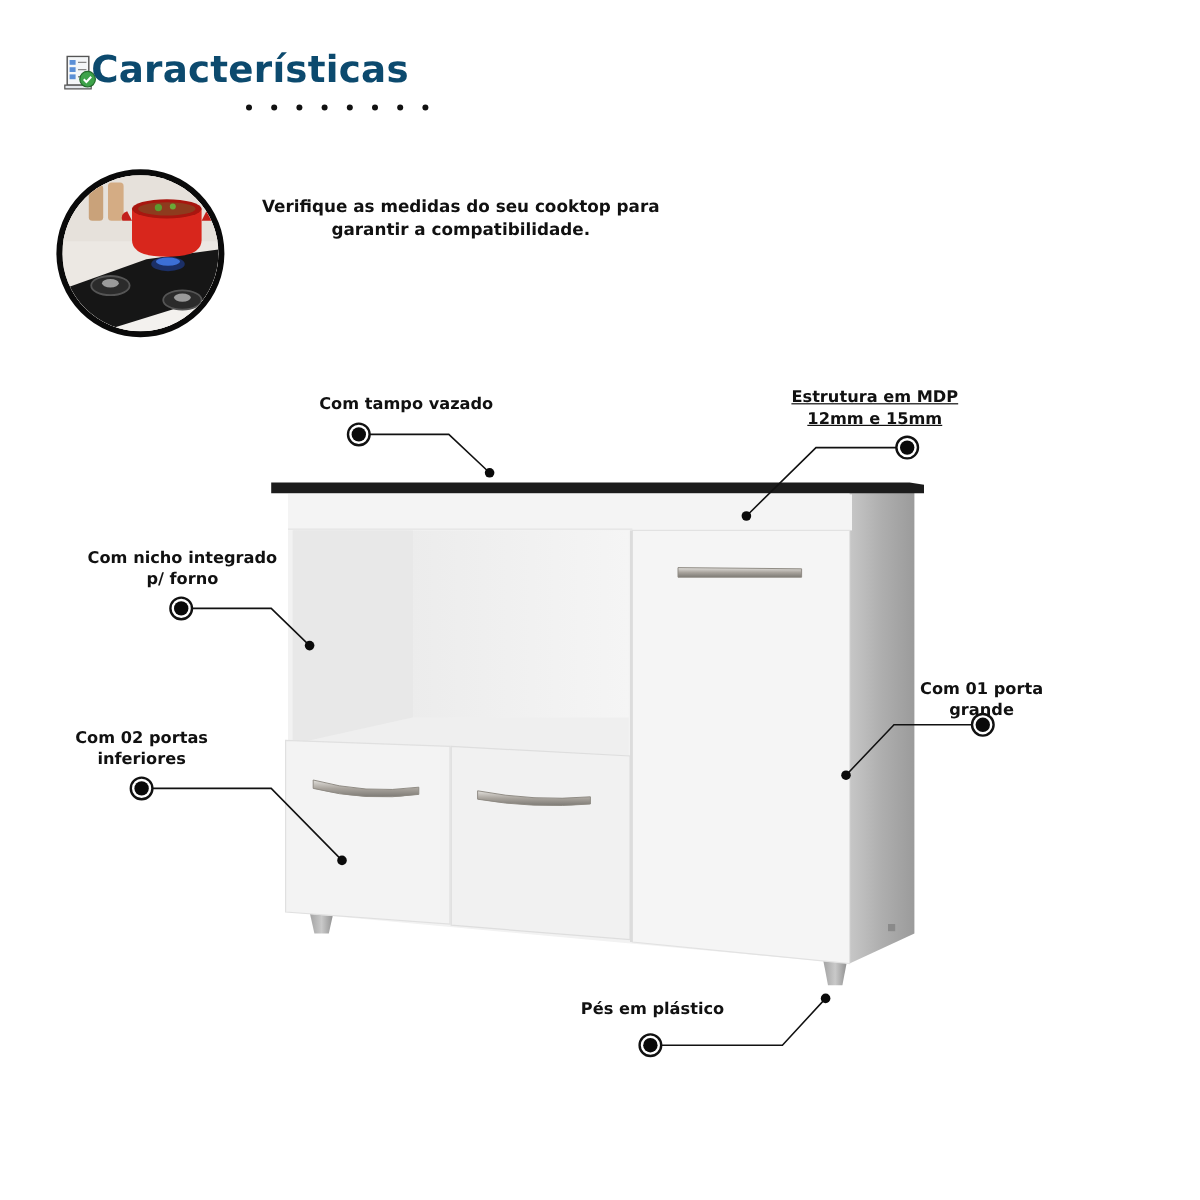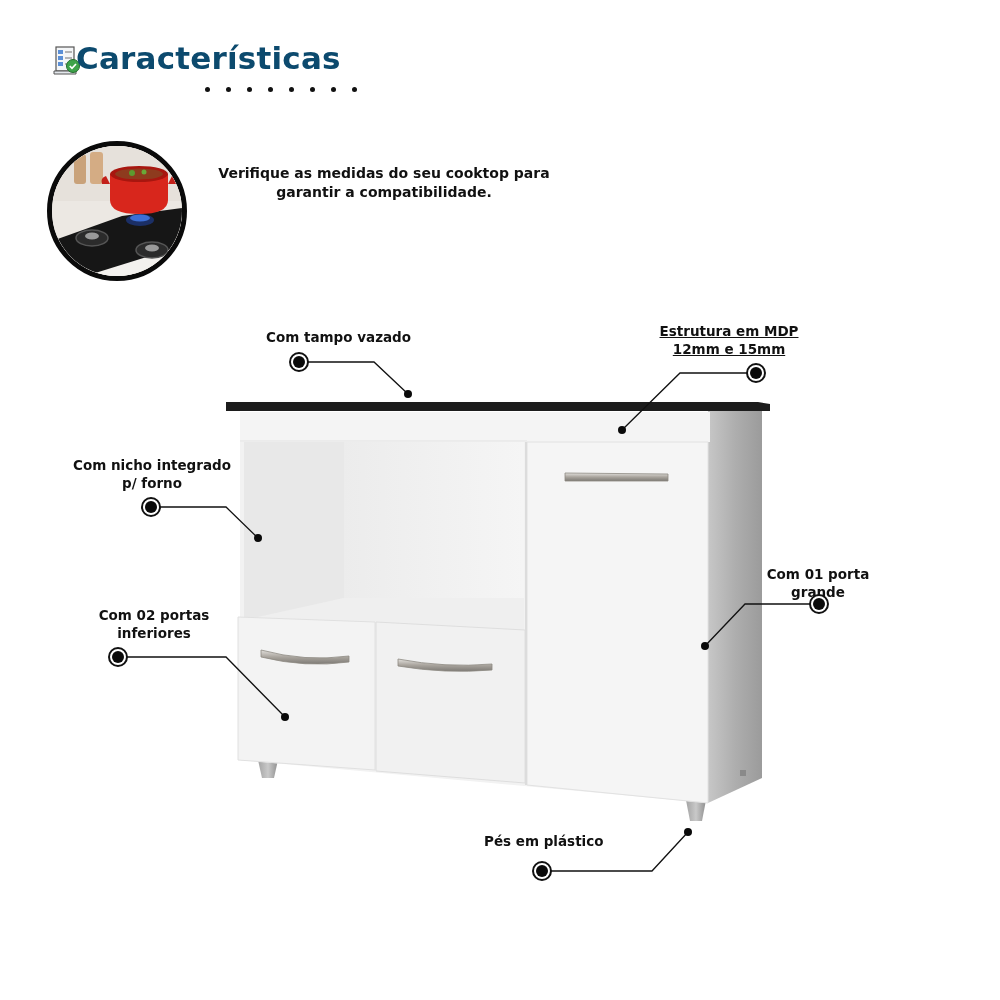--- a/index.html
+++ b/index.html
@@ -169,21 +169,21 @@
   <div>12mm e 15mm</div>
 </div>
 <div class="abs marker" style="left:746px; top:363px;"></div>
 
 <div class="abs label" style="left:72px; top:457px; width:160px;">
   <div>Com nicho integrado</div>
   <div>p/ forno</div>
 </div>
 <div class="abs marker" style="left:141px; top:497px;"></div>
 
-<div class="abs label" style="left:58px; top:607px; width:120px;margin-left:36px;">
+<div class="abs label" style="left:58px; top:607px; width:120px;">
   <div>Com 02 portas</div>
   <div>inferiores</div>
 </div>
 <div class="abs marker" style="left:108px; top:647px;"></div>
 
 <div class="abs label" style="left:766px; top:566px; width:104px;">
   <div>Com 01 porta</div>
   <div>grande</div>
 </div>
 <div class="abs marker" style="left:809px; top:594px;"></div>

